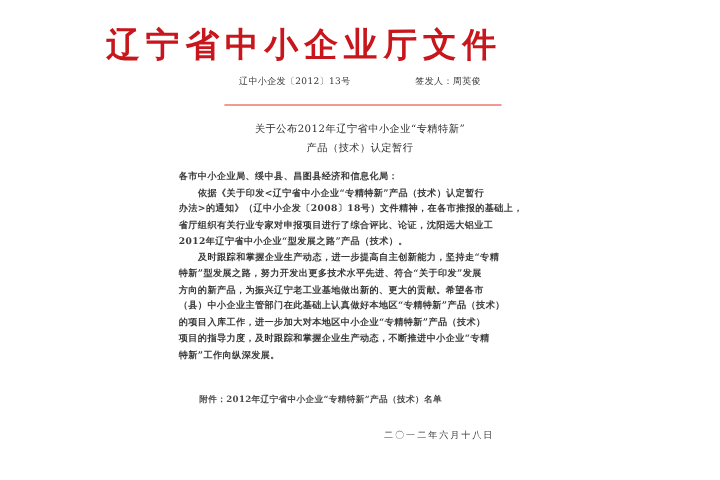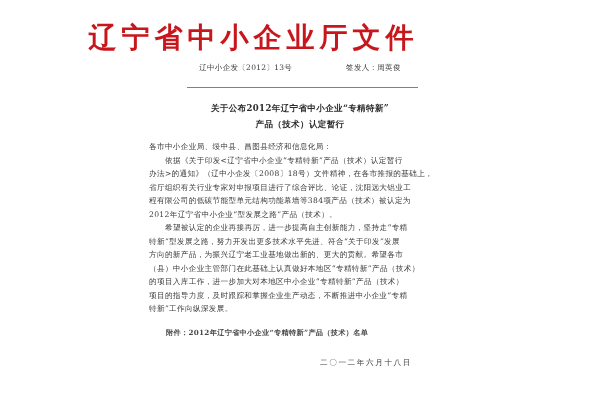--- a/index.html
+++ b/index.html
@@ -73,21 +73,21 @@
     background: #e8564f;
   }
 
   
   .subject {
     position: absolute;
     left: 0;
     top: 100px;
     width: 600px;
     text-align: center;
-    font-weight: bold;
+    font-weight: normal;
     font-size: 8.5px;
     line-height: 1.9;
     letter-spacing: 0.4px;
     color: #2b2b2b;
   }
   .subject-line {
     display: block;
     white-space: nowrap;
   }
 
@@ -99,20 +99,21 @@
     width: 304px;
     font-size: 7.6px;
     line-height: 1.78;
     letter-spacing: 0.35px;
     color: #3a3a3a;
     text-align: justify;
   }
   .body-line {
     display: block;
     white-space: nowrap;
+    font-weight: bold;
   }
   .body-line.indent {
     text-indent: 16px;
   }
   .body-para {
     display: block;
   }
 
   
   .attachment {
@@ -166,26 +167,25 @@
   </div>
 
   <div class="body-block">
 
     <span class="body-line">各市中小企业局、绥中县、昌图县经济和信息化局：</span>
 
     <span class="body-para">
       <span class="body-line indent">依据《关于印发&lt;辽宁省中小企业“专精特新”产品（技术）认定暂行</span>
       <span class="body-line">办法&gt;的通知》（辽中小企发〔2008〕18号）文件精神，在各市推报的基础上，</span>
       <span class="body-line">省厅组织有关行业专家对申报项目进行了综合评比、论证，沈阳远大铝业工</span>
-      <span class="body-line">程有限公司的低碳节能型单元结构功能幕墙等384项产品（技术）被认定为</span>
       <span class="body-line">2012年辽宁省中小企业“型发展之路”产品（技术）。</span>
     </span>
 
     <span class="body-para">
-      <span class="body-line indent">希望被认定的企业再接再厉，进一步提高自主创新能力，坚持走“专精</span>
+      <span class="body-line indent">及时跟踪和掌握企业生产动态，进一步提高自主创新能力，坚持走“专精</span>
       <span class="body-line">特新”型发展之路，努力开发出更多技术水平先进、符合“关于印发”发展</span>
       <span class="body-line">方向的新产品，为振兴辽宁老工业基地做出新的、更大的贡献。希望各市</span>
       <span class="body-line">（县）中小企业主管部门在此基础上认真做好本地区“专精特新”产品（技术）</span>
       <span class="body-line">的项目入库工作，进一步加大对本地区中小企业“专精特新”产品（技术）</span>
       <span class="body-line">项目的指导力度，及时跟踪和掌握企业生产动态，不断推进中小企业“专精</span>
       <span class="body-line">特新”工作向纵深发展。</span>
     </span>
 
   </div>
 

